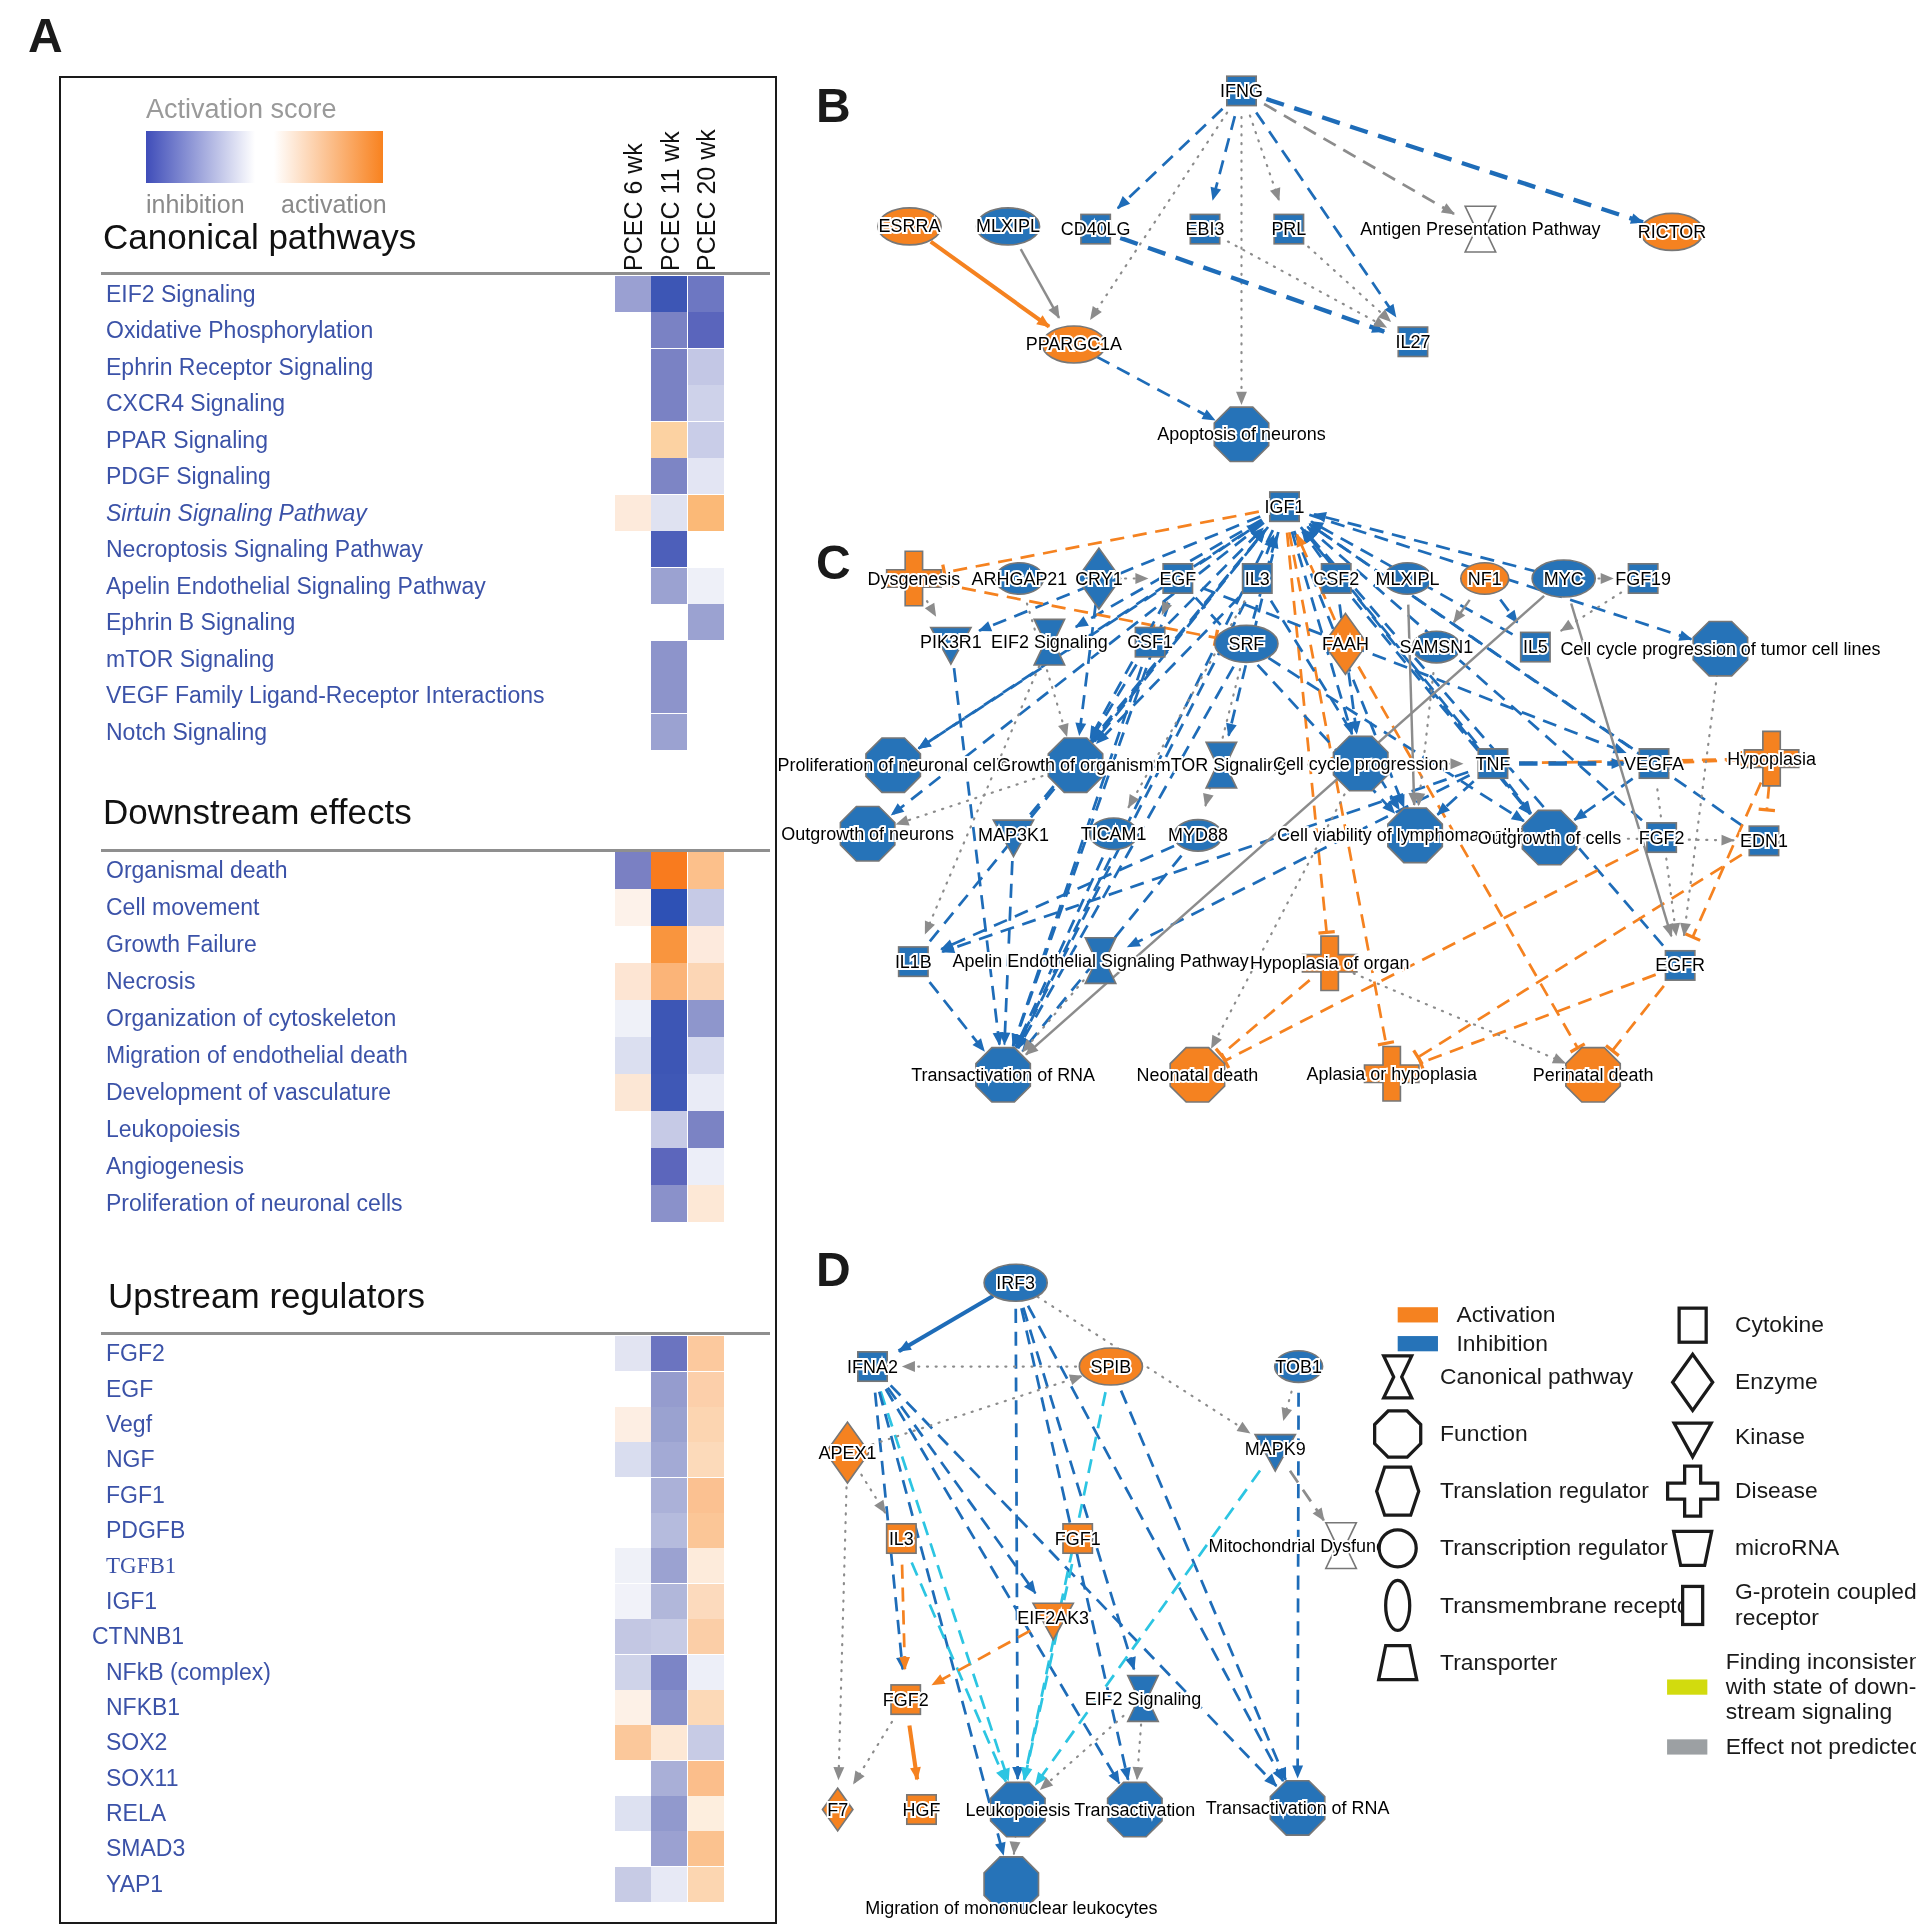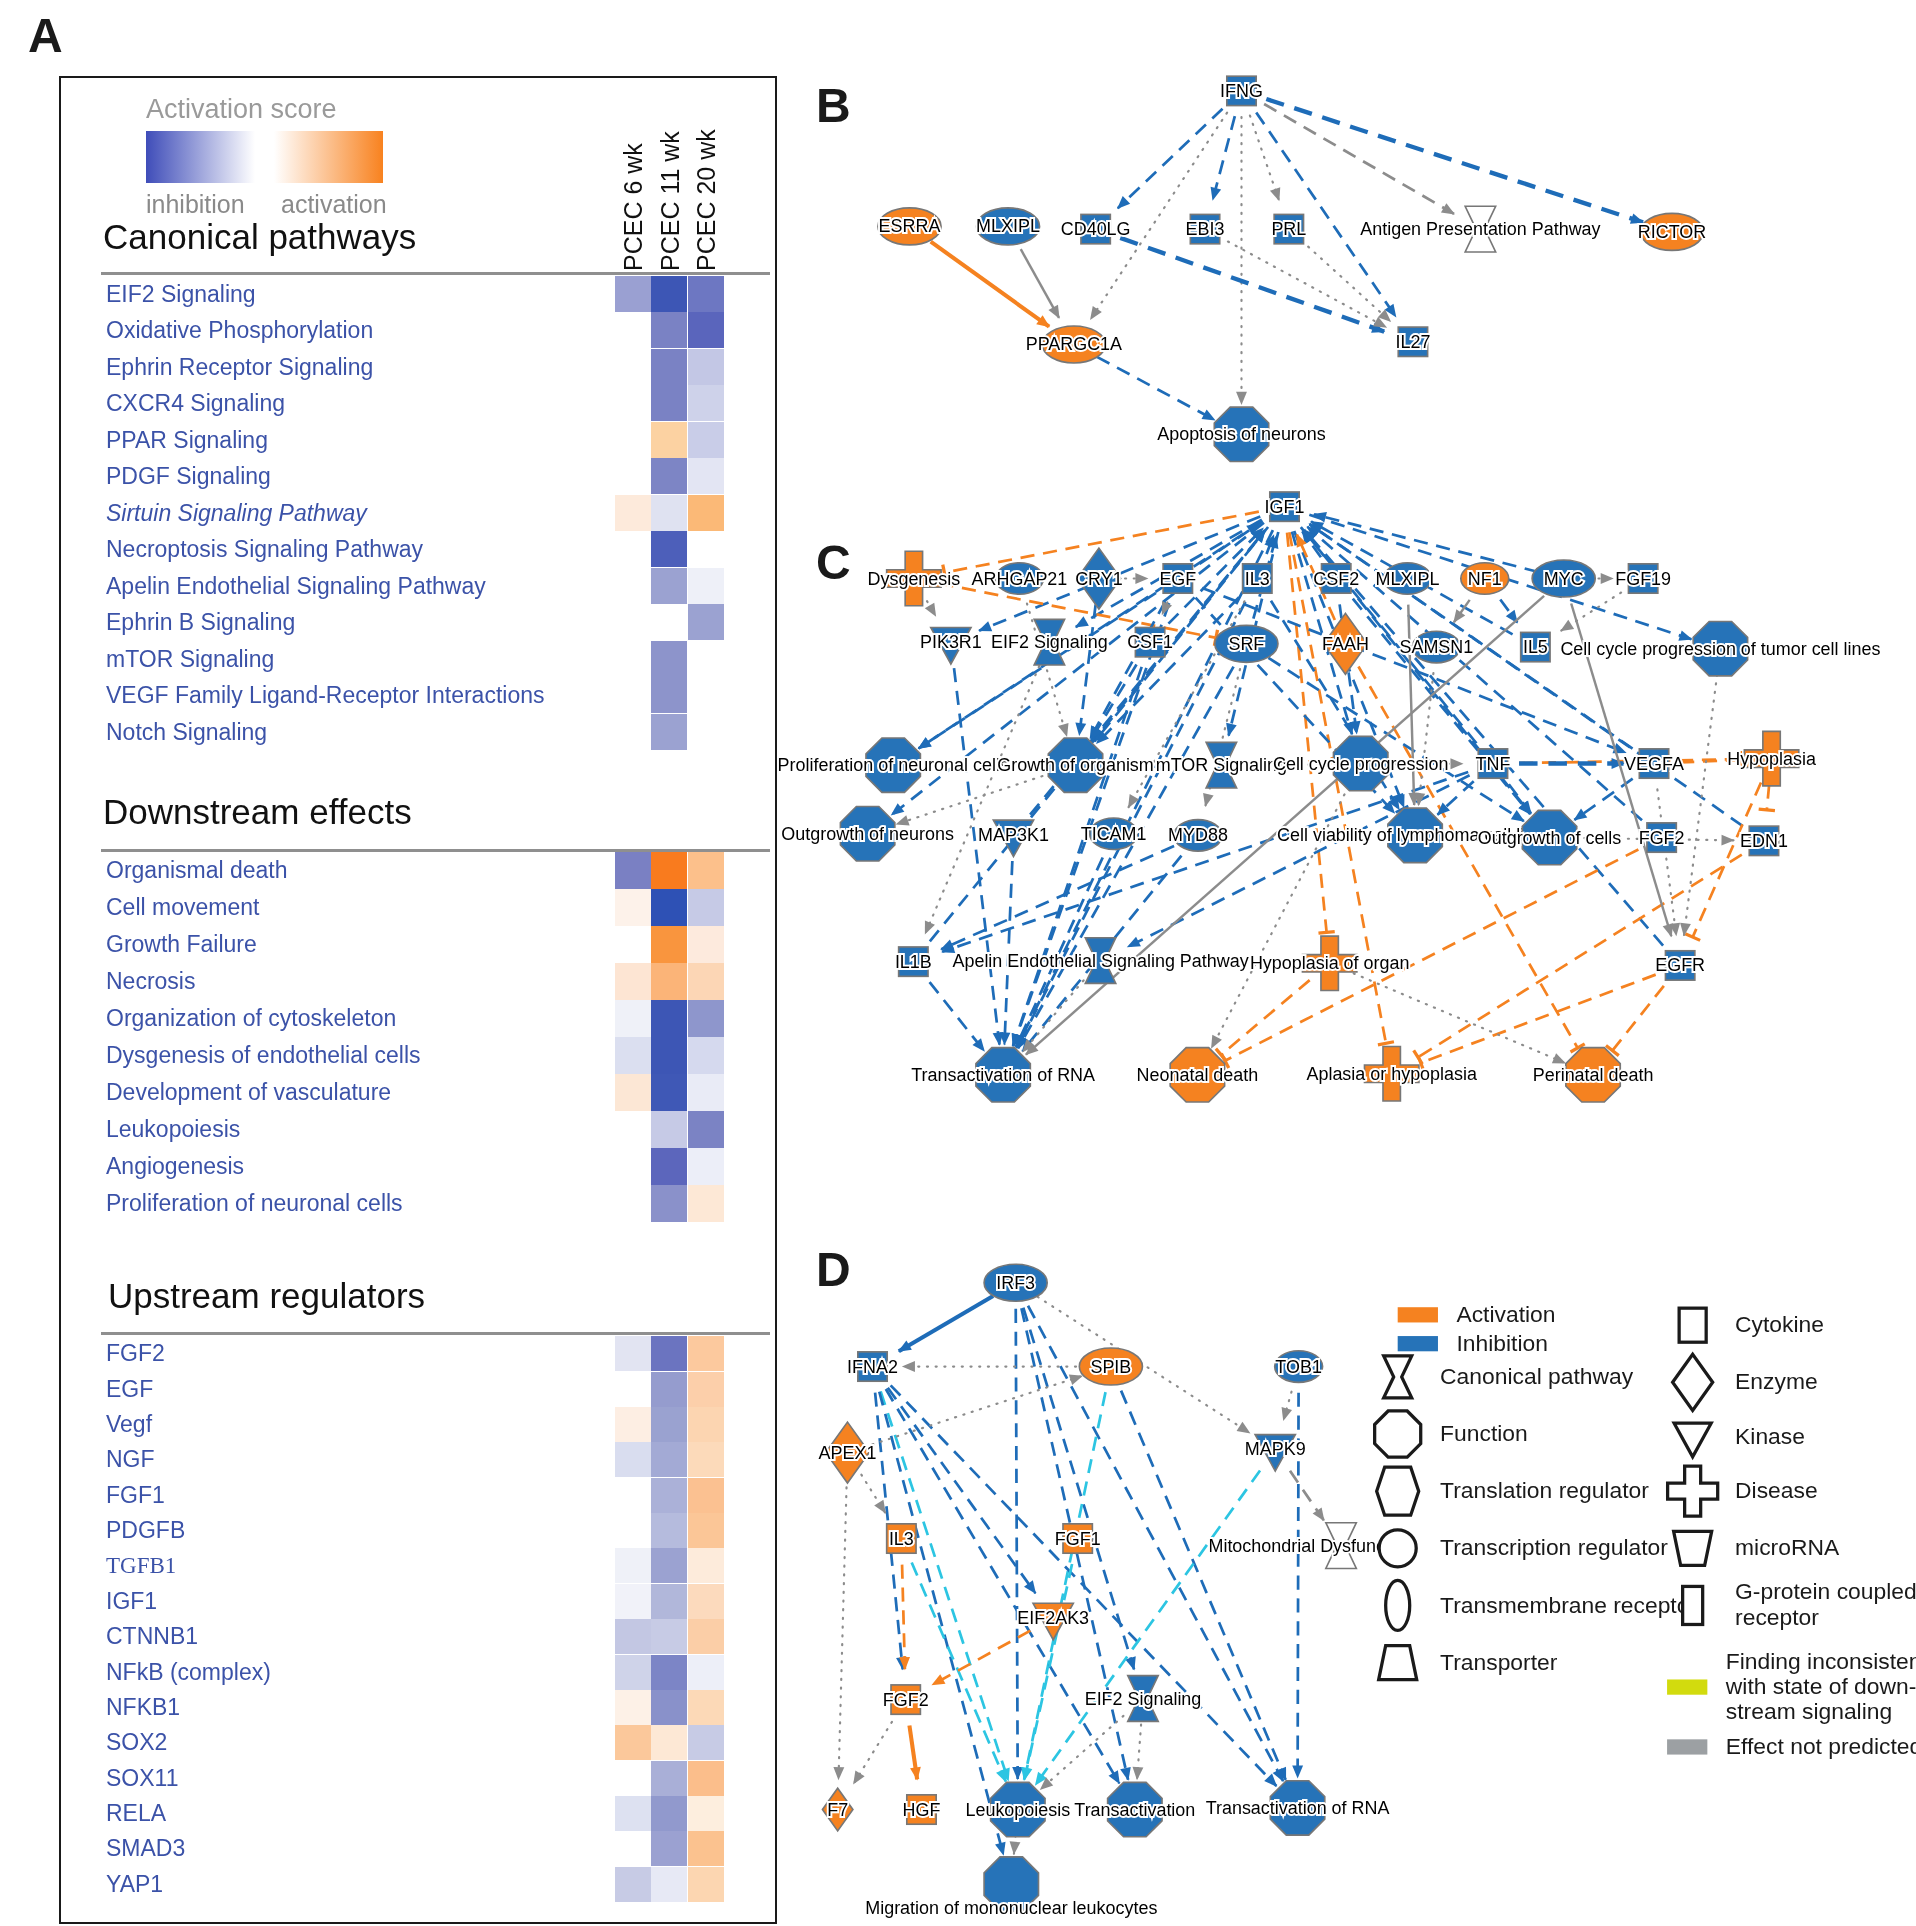--- a/index.html
+++ b/index.html
@@ -632,21 +632,21 @@
     <div class="hm-cell" style="left:651px;top:926px;width:36px;height:37px;background:#f9953e;"></div>
     <div class="hm-cell" style="left:688px;top:926px;width:36px;height:37px;background:#fdeadd;"></div>
     <div class="row-label" style="left:106px;top:963px;height:37px;line-height:37px;">Necrosis</div>
     <div class="hm-cell" style="left:615px;top:963px;width:36px;height:37px;background:#fde5d3;"></div>
     <div class="hm-cell" style="left:651px;top:963px;width:36px;height:37px;background:#fbb478;"></div>
     <div class="hm-cell" style="left:688px;top:963px;width:36px;height:37px;background:#fcd6b5;"></div>
     <div class="row-label" style="left:106px;top:1000px;height:37px;line-height:37px;">Organization of cytoskeleton</div>
     <div class="hm-cell" style="left:615px;top:1000px;width:36px;height:37px;background:#eff1f8;"></div>
     <div class="hm-cell" style="left:651px;top:1000px;width:36px;height:37px;background:#3d56b5;"></div>
     <div class="hm-cell" style="left:688px;top:1000px;width:36px;height:37px;background:#8e96cc;"></div>
-    <div class="row-label" style="left:106px;top:1037px;height:37px;line-height:37px;">Dysgenesis of endothelial cells</div>
+    <div class="row-label" style="left:106px;top:1037px;height:37px;line-height:37px;">Migration of endothelial death</div>
     <div class="hm-cell" style="left:615px;top:1037px;width:36px;height:37px;background:#dbdff0;"></div>
     <div class="hm-cell" style="left:651px;top:1037px;width:36px;height:37px;background:#3d56b5;"></div>
     <div class="hm-cell" style="left:688px;top:1037px;width:36px;height:37px;background:#d5d9ee;"></div>
     <div class="row-label" style="left:106px;top:1074px;height:37px;line-height:37px;">Development of vasculature</div>
     <div class="hm-cell" style="left:615px;top:1074px;width:36px;height:37px;background:#fce7d5;"></div>
     <div class="hm-cell" style="left:651px;top:1074px;width:36px;height:37px;background:#3f58b6;"></div>
     <div class="hm-cell" style="left:688px;top:1074px;width:36px;height:37px;background:#e9ebf6;"></div>
     <div class="row-label" style="left:106px;top:1111px;height:37px;line-height:37px;">Leukopoiesis</div>
     <div class="hm-cell" style="left:615px;top:1111px;width:36px;height:37px;background:#ffffff;"></div>
     <div class="hm-cell" style="left:651px;top:1111px;width:36px;height:37px;background:#c6cae6;"></div>
@@ -686,21 +686,21 @@
     <div class="hm-cell" style="left:651px;top:1513px;width:36px;height:35px;background:#b5bbdd;"></div>
     <div class="hm-cell" style="left:688px;top:1513px;width:36px;height:35px;background:#fbc697;"></div>
     <div class="row-label" style="left:106px;top:1548px;height:35px;line-height:35px;font-family:Liberation Serif, serif;">TGFB1</div>
     <div class="hm-cell" style="left:615px;top:1548px;width:36px;height:35px;background:#eff1f8;"></div>
     <div class="hm-cell" style="left:651px;top:1548px;width:36px;height:35px;background:#9ba2d1;"></div>
     <div class="hm-cell" style="left:688px;top:1548px;width:36px;height:35px;background:#fdebdb;"></div>
     <div class="row-label" style="left:106px;top:1584px;height:35px;line-height:35px;">IGF1</div>
     <div class="hm-cell" style="left:615px;top:1584px;width:36px;height:35px;background:#f1f2f9;"></div>
     <div class="hm-cell" style="left:651px;top:1584px;width:36px;height:35px;background:#b1b7da;"></div>
     <div class="hm-cell" style="left:688px;top:1584px;width:36px;height:35px;background:#fcdabd;"></div>
-    <div class="row-label" style="left:106px;top:1619px;height:35px;line-height:35px;text-align:center;">CTNNB1</div>
+    <div class="row-label" style="left:92px;top:1619px;height:35px;line-height:35px;text-align:center;">CTNNB1</div>
     <div class="hm-cell" style="left:615px;top:1619px;width:36px;height:35px;background:#c3c7e3;"></div>
     <div class="hm-cell" style="left:651px;top:1619px;width:36px;height:35px;background:#c7cbe5;"></div>
     <div class="hm-cell" style="left:688px;top:1619px;width:36px;height:35px;background:#fbcea7;"></div>
     <div class="row-label" style="left:106px;top:1655px;height:35px;line-height:35px;">NFkB (complex)</div>
     <div class="hm-cell" style="left:615px;top:1655px;width:36px;height:35px;background:#cfd3e9;"></div>
     <div class="hm-cell" style="left:651px;top:1655px;width:36px;height:35px;background:#7c85c6;"></div>
     <div class="hm-cell" style="left:688px;top:1655px;width:36px;height:35px;background:#edeff8;"></div>
     <div class="row-label" style="left:106px;top:1690px;height:35px;line-height:35px;">NFKB1</div>
     <div class="hm-cell" style="left:615px;top:1690px;width:36px;height:35px;background:#fdf1e7;"></div>
     <div class="hm-cell" style="left:651px;top:1690px;width:36px;height:35px;background:#8991ca;"></div>

